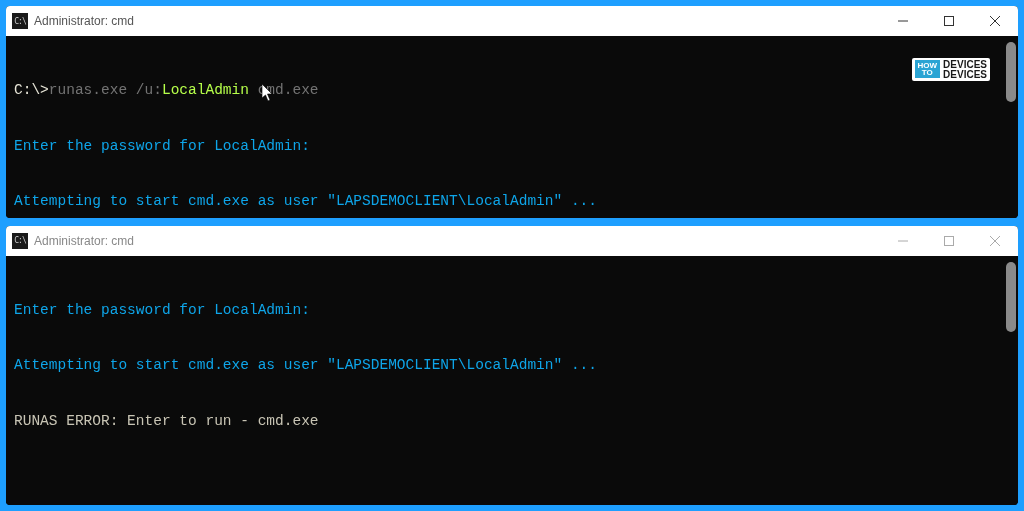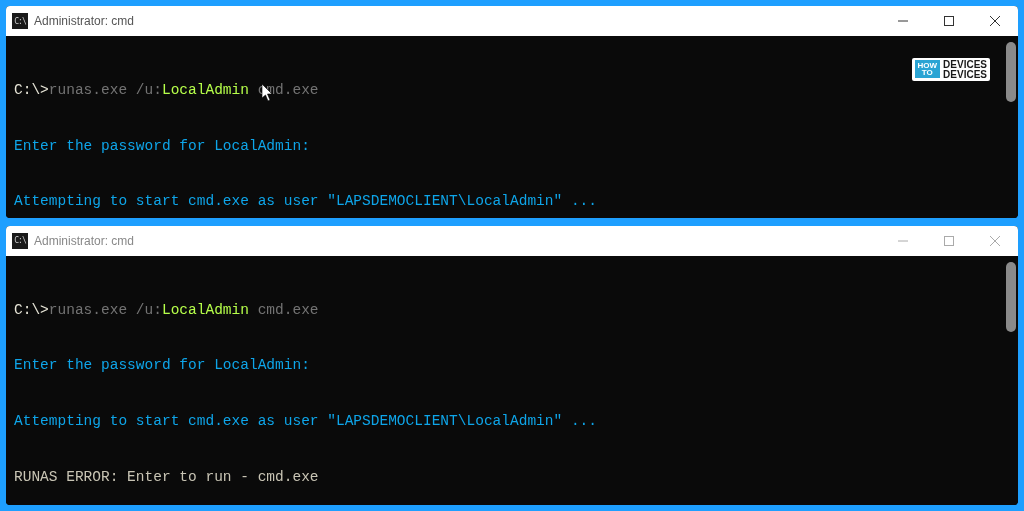--- a/index.html
+++ b/index.html
@@ -195,21 +195,20 @@
       </div>
       <div class="tb-btn dim">
         <svg viewBox="0 0 10 10">
             <line x1="0" y1="0" x2="10" y2="10" stroke="#aaa" stroke-width="1"></line>
             <line x1="10" y1="0" x2="0" y2="10" stroke="#aaa" stroke-width="1"></line>
           </svg>
       </div>
     </div>
   </div>
   <div class="terminal">
-    <span class="line"><span class="prompt">C:\&gt;</span><span class="green">runas.exe /u:</span><span class="bgreen">LocalAdmin</span><span class="green"> cmd.exe</span></span>
     <span class="line teal">Enter the password for LocalAdmin:</span>
     <span class="line teal">Attempting to start cmd.exe as user "LAPSDEMOCLIENT\LocalAdmin" ...</span>
     <span class="line gray">RUNAS ERROR: Enter to run - cmd.exe</span>
     
     
     
     
     
     
     

